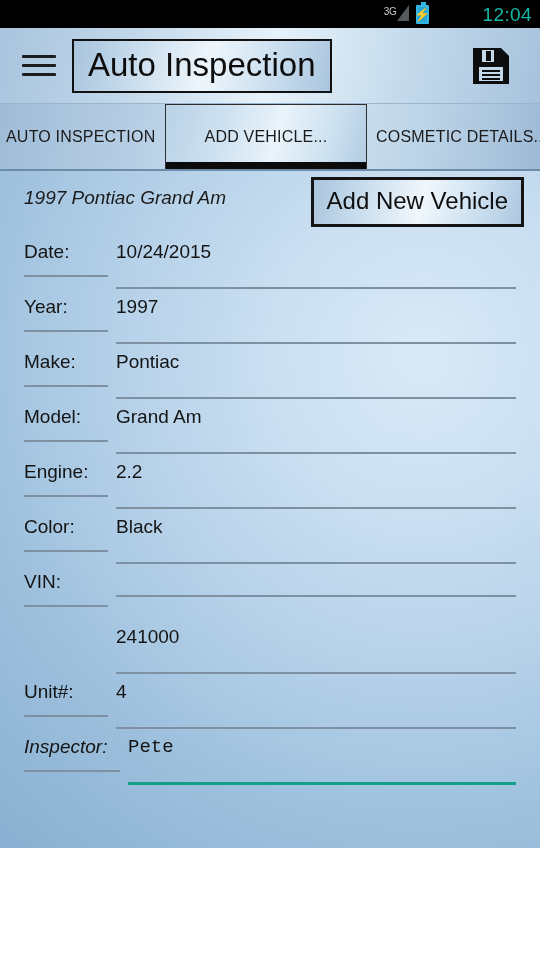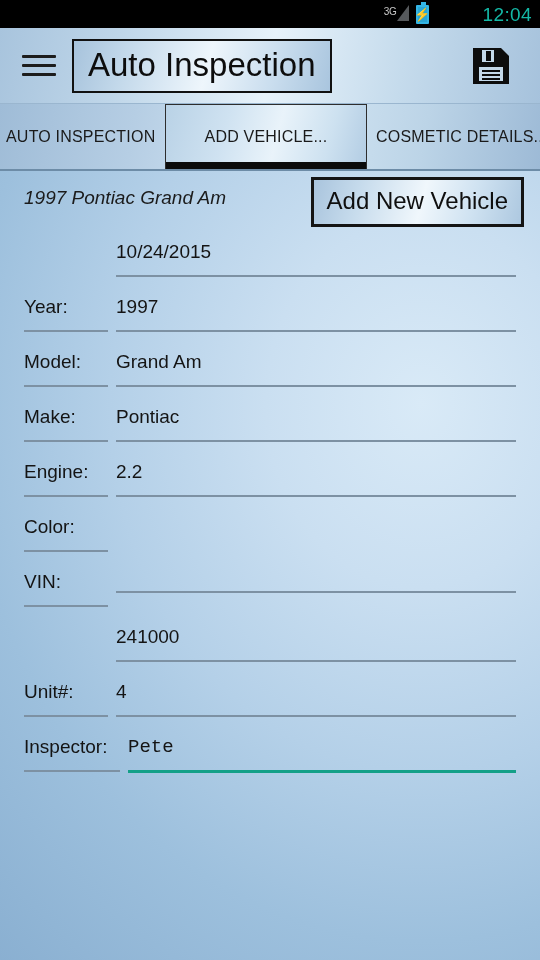--- a/index.html
+++ b/index.html
@@ -7,21 +7,21 @@
   html, body {
     width: 540px;
     height: 960px;
     overflow: hidden;
     font-family: "Liberation Sans", sans-serif;
   }
 
   #screen {
     position: relative;
     width: 540px;
-    height: 960px;
+    height: 848px;
     background:
       radial-gradient(ellipse 120% 80% at 78% 42%, #d9eaf7 0%, #cadff1 24%, #b4d0e8 48%, #9dc0dd 70%, #88aed0 100%);
   }
 
   
   .statusbar {
     position: relative;
     height: 28px;
     background: #000000;
     display: flex;
@@ -191,30 +191,30 @@
     position: absolute;
     left: 24px;
     top: 12px;
     width: 84px;
     font-size: 19px;
     color: #141414;
     border-bottom: 2px solid #7d91a3;
     padding-bottom: 12px;
     white-space: nowrap;
   }
-  .field-row.wide .field-label { width: 96px; }
+  .field-row.wide .field-label { width: 96px; font-style: italic; }
   .field-value {
     position: absolute;
     left: 116px;
     right: 24px;
     top: 12px;
     font-size: 19px;
     color: #141414;
     border-bottom: 2px solid #7d91a3;
-    padding-bottom: 12px;
+    padding-bottom: 24px;
     min-height: 22px;
     white-space: nowrap;
     overflow: hidden;
   }
   .field-row.wide .field-value { left: 128px; font-family: Liberation Mono, monospace; }
   .field-row.focused .field-value {
     border-bottom: 3px solid #14a088;
   }
 </style>
 </head>
@@ -268,45 +268,47 @@
   </div>
 
   <div class="content">
 
     <div class="vehicle-head">
       <div class="vehicle-title">1997 Pontiac Grand Am</div>
       <div class="add-vehicle-btn">Add New Vehicle</div>
     </div>
 
     <div class="field-row">
+      <div class="field-label">Date:</div>
       <div class="field-value">10/24/2015</div>
     </div>
 
     <div class="field-row">
       <div class="field-label">Year:</div>
       <div class="field-value">1997</div>
     </div>
 
     <div class="field-row">
+      <div class="field-label">Make:</div>
+      <div class="field-value">Pontiac</div>
+    </div>
+
+    <div class="field-row">
       <div class="field-label">Model:</div>
       <div class="field-value">Grand Am</div>
     </div>
 
     <div class="field-row">
-      <div class="field-label">Make:</div>
-      <div class="field-value">Pontiac</div>
-    </div>
-
-    <div class="field-row">
       <div class="field-label">Engine:</div>
       <div class="field-value">2.2</div>
     </div>
 
     <div class="field-row">
       <div class="field-label">Color:</div>
+      <div class="field-value">Black</div>
     </div>
 
     <div class="field-row">
       <div class="field-label">VIN:</div>
       <div class="field-value"></div>
     </div>
 
     <div class="field-row">
       <div class="field-value">241000</div>
     </div>

